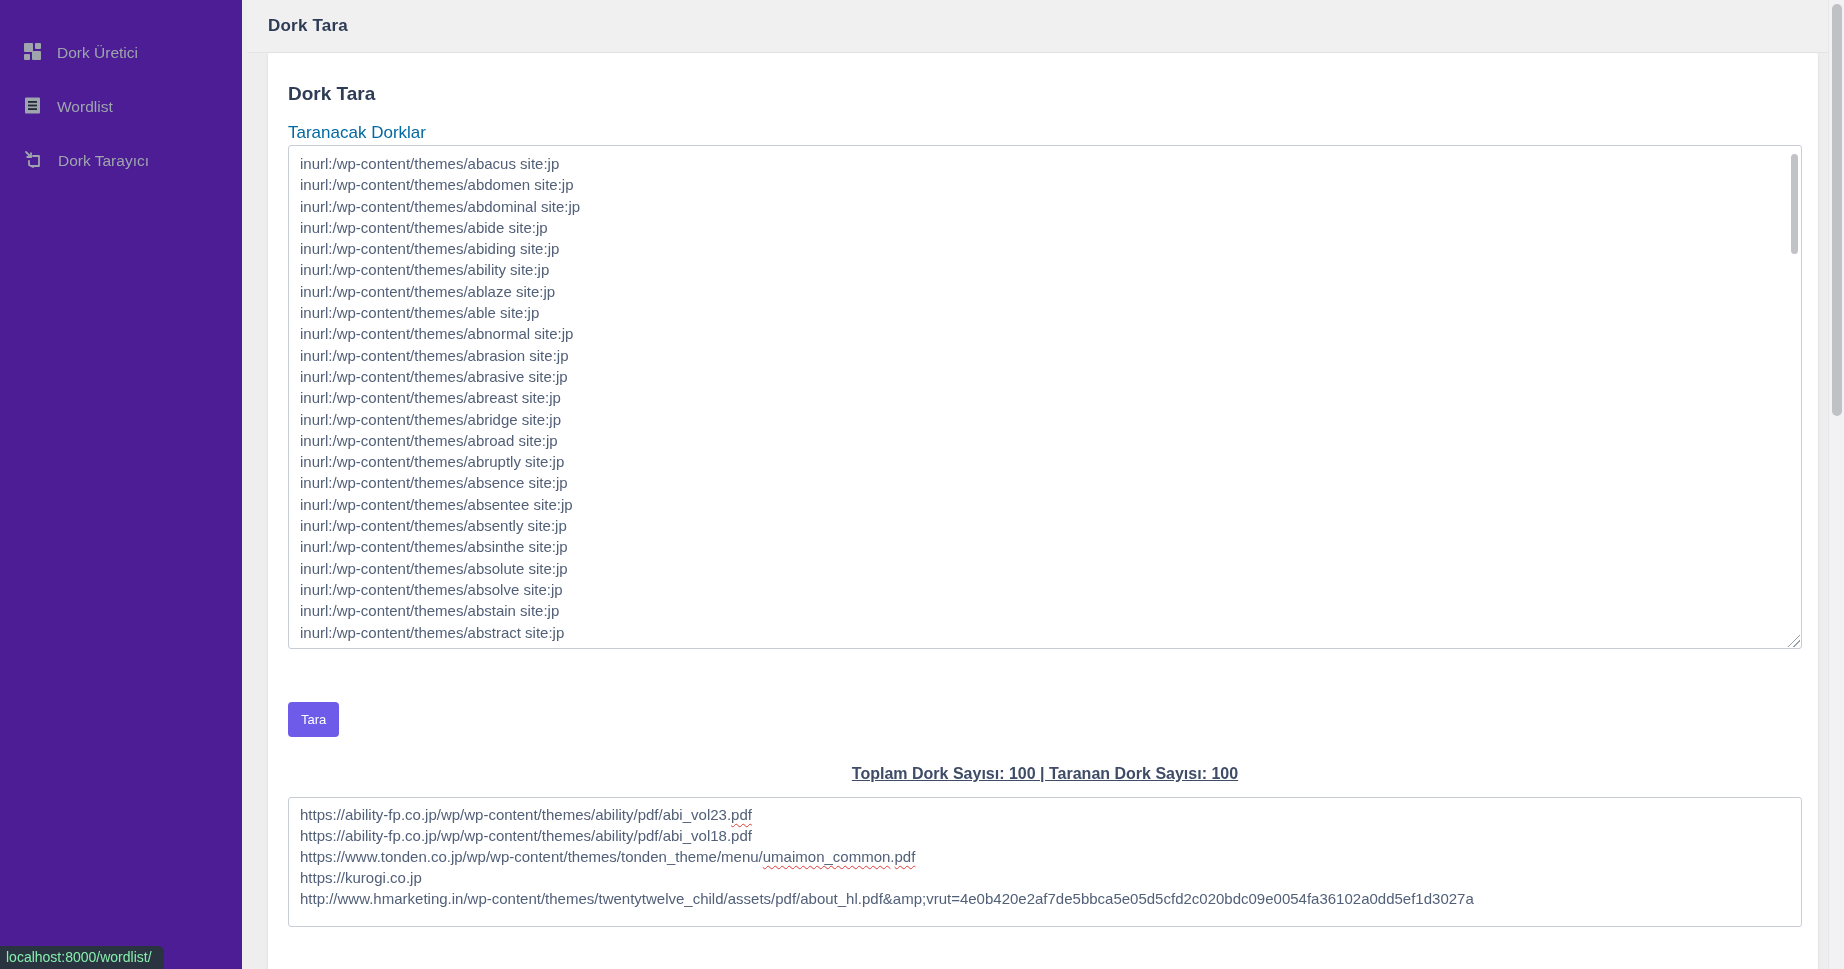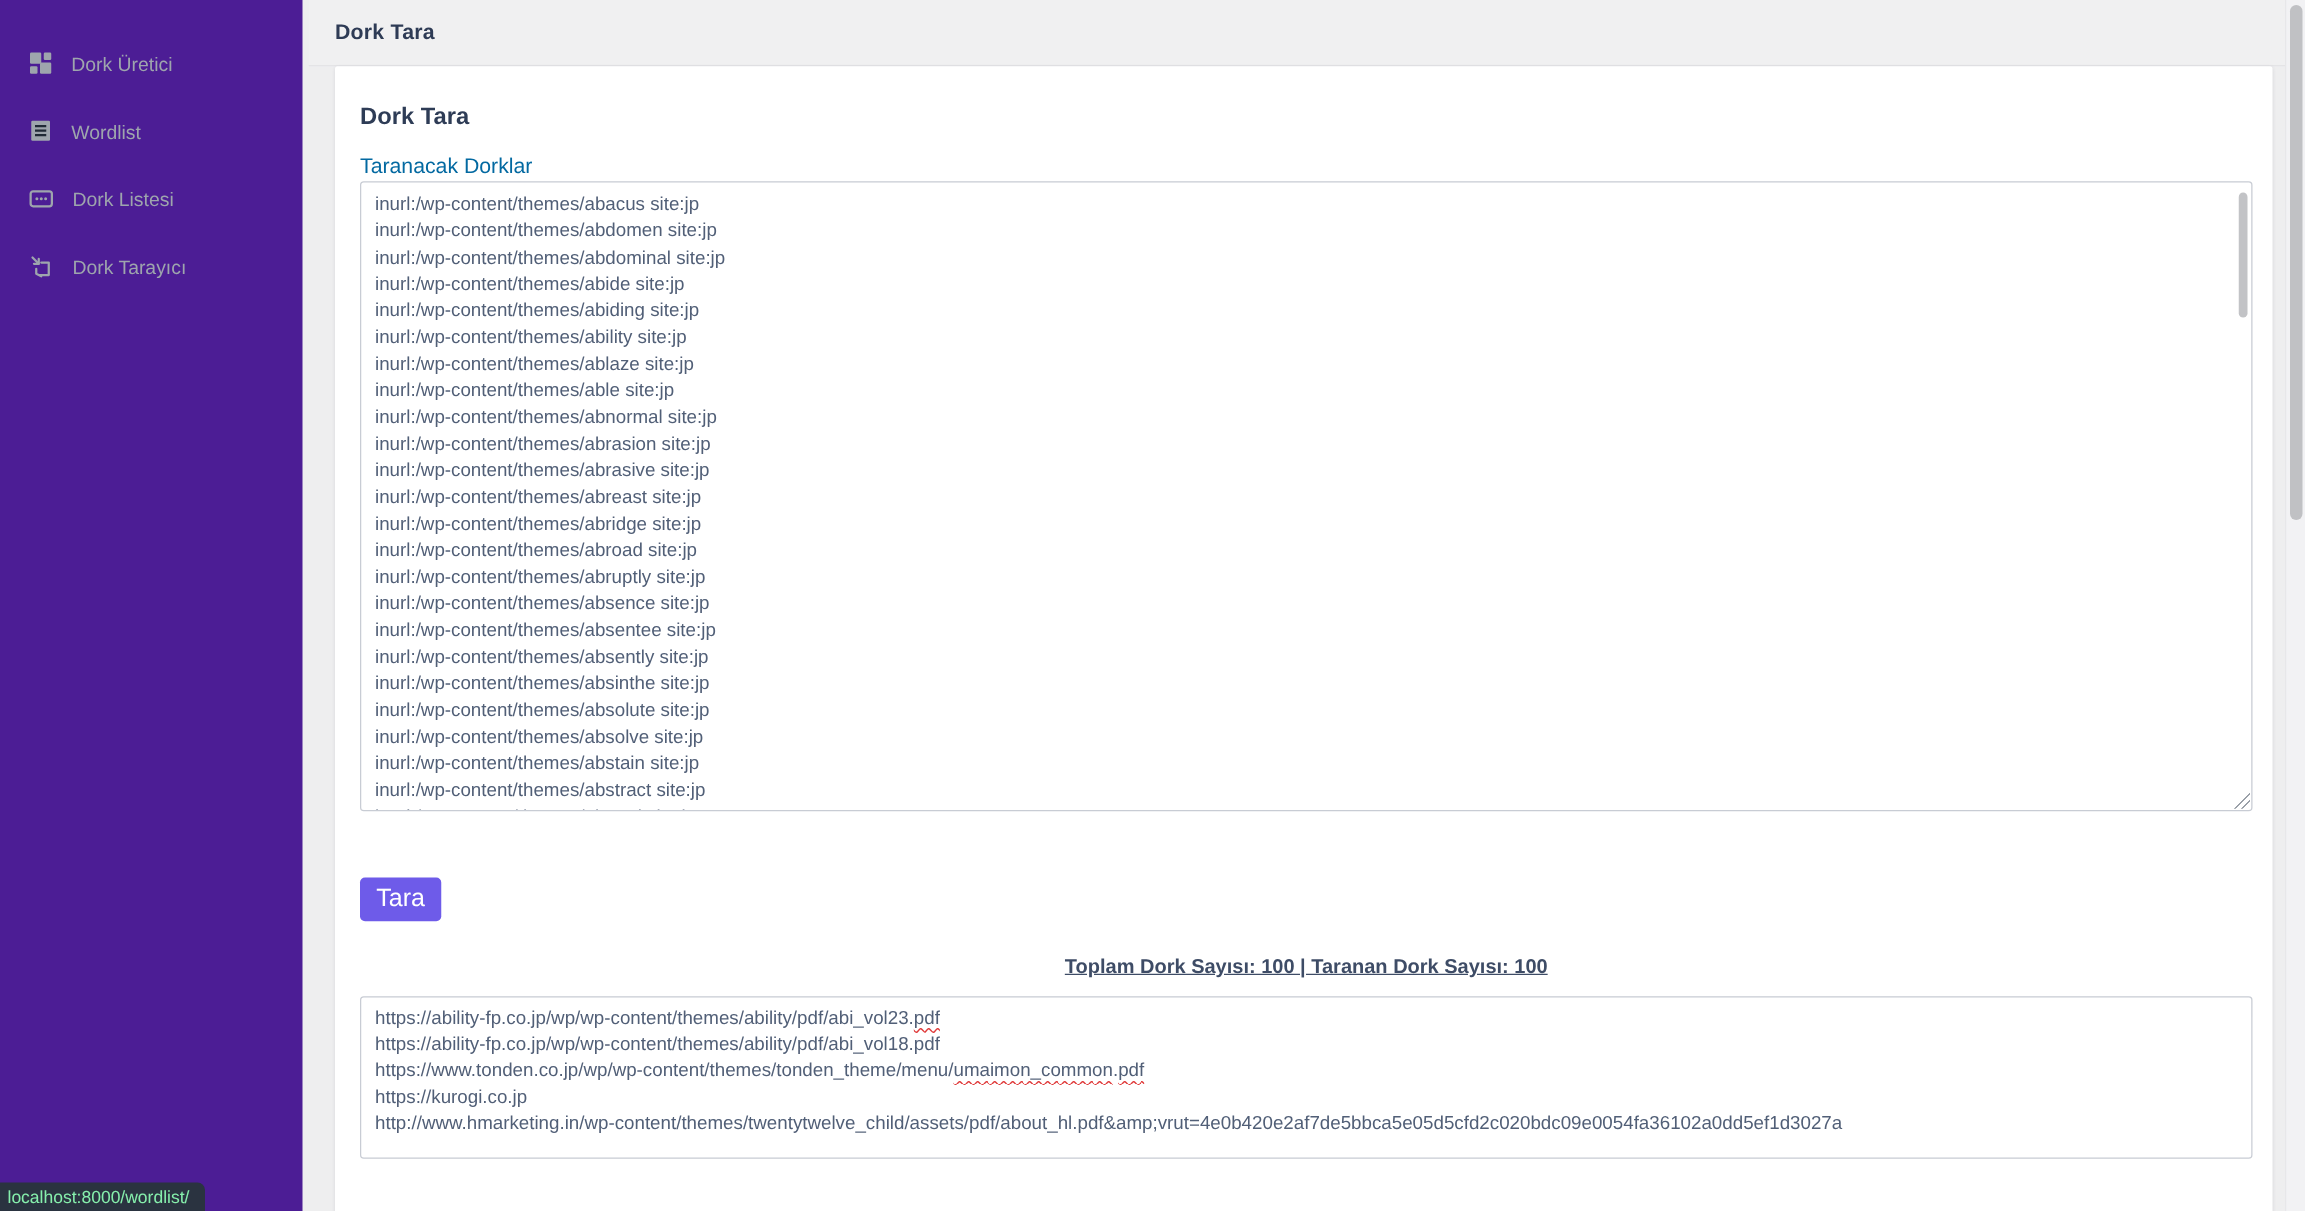--- a/index.html
+++ b/index.html
@@ -64,21 +64,21 @@
     position:absolute; right:1px; bottom:1px; width:13px; height:13px;
     background:
       linear-gradient(135deg, transparent 0 50%, #9aa0a8 50% 57%, transparent 57% 72%, #9aa0a8 72% 79%, transparent 79%);
     cursor:nwse-resize;
   }
 
   .scan-btn {
     margin-top:53px; display:inline-block;
     background:#6e5be9; color:#ffffff; border:none; border-radius:4px;
     font-family:"Liberation Sans", sans-serif;
-    font-size:20px; padding:8px 13px; line-height:19px; cursor:pointer;
+    font-size:13px; padding:8px 13px; line-height:19px; cursor:pointer;
   }
 
   .counter {
     margin-top:27px; text-align:center;
     font-size:16px; font-weight:700; color:#3e4c66; line-height:20px;text-decoration:underline;
   }
 
   .results-label { margin-top:51px; font-size:15px; font-weight:700; color:#3d4b66; line-height:18px; }
 
   .results-box {
@@ -127,31 +127,20 @@
         <svg width="19" height="19" viewBox="0 0 19 19">
           <rect x="2" y="1.5" width="15" height="16" rx="1" fill="#9ea5ad"></rect>
           <rect x="5" y="5" width="9" height="1.8" fill="#202936"></rect>
           <rect x="5" y="8.6" width="9" height="1.8" fill="#202936"></rect>
           <rect x="5" y="12.2" width="9" height="1.8" fill="#202936"></rect>
         </svg>
       </span>
       <span>Wordlist</span>
     </div>
 
-    <div class="side-item">
-      <span>
-        <svg width="20" height="20" viewBox="0 0 20 20">
-          <rect x="1.5" y="4" width="17" height="12" rx="2" fill="none" stroke="#9ea5ad" stroke-width="1.8"></rect>
-          <circle cx="6.5" cy="10" r="1.2" fill="#9ea5ad"></circle>
-          <circle cx="10" cy="10" r="1.2" fill="#9ea5ad"></circle>
-          <circle cx="13.5" cy="10" r="1.2" fill="#9ea5ad"></circle>
-        </svg>
-      </span>
-      <span>Dork Listesi</span>
-    </div>
 
     <div class="side-item">
       <span>
         <svg width="20" height="20" viewBox="0 0 20 20" fill="none" stroke="#9ea5ad" stroke-width="1.8" stroke-linecap="round" stroke-linejoin="round">
           <path d="M3 3 L8 8"></path>
           <path d="M8 4.2 L8 8 L4.2 8"></path>
           <path d="M6 12 L6 16 L10 18 M10 7 L16 7 L16 17 L8 17"></path>
         </svg>
       </span>
       <span>Dork Tarayıcı</span>

